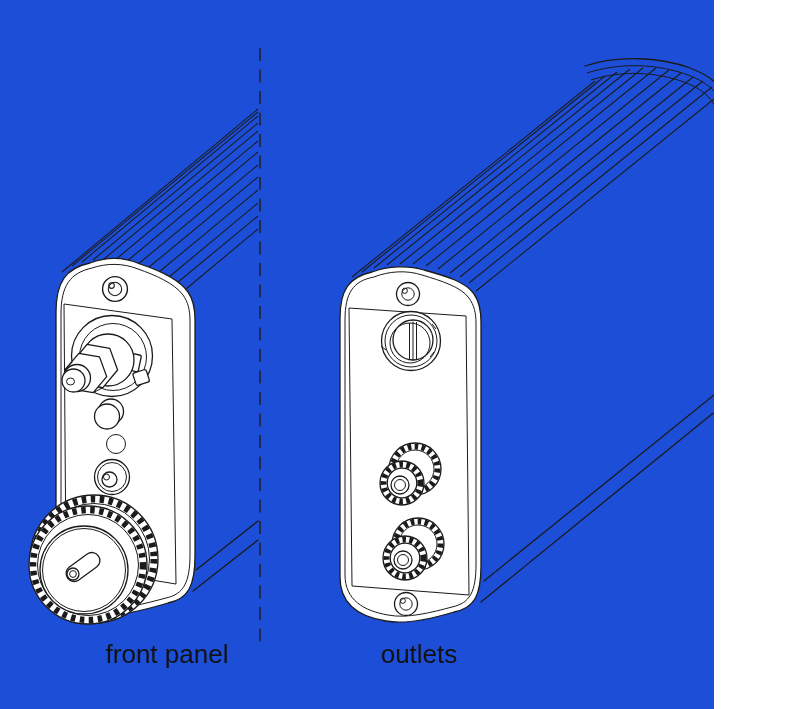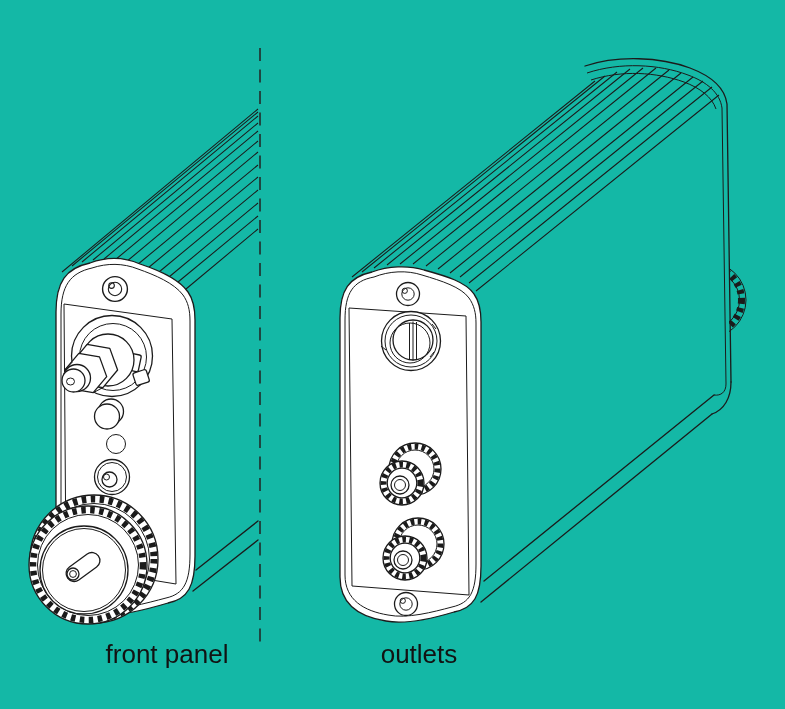--- a/index.html
+++ b/index.html
@@ -1,16 +1,16 @@
 <!DOCTYPE html>
 <html><head>
 <meta charset="utf-8">
 <style>
   html,body{margin:0;padding:0;background:#ffffff;}
-  .stage{position:relative;width:785px;height:709px;background:#14b8a6;overflow:hidden;
+  .stage{position:relative;width:714px;height:709px;background:#1d4ed8;overflow:hidden;
          font-family:"Liberation Sans",sans-serif;}
   svg{display:block}
   .ln{fill:none;stroke:#1b1b1b;stroke-width:1.3;stroke-linecap:round;stroke-linejoin:round;}
   .fin{fill:none;stroke:#1b1b1b;stroke-width:1.05;}
   .wh{fill:#ffffff;stroke:#1b1b1b;stroke-width:1.3;stroke-linejoin:round;}
   .thin{fill:none;stroke:#1b1b1b;stroke-width:1;}
   .knurl{fill:none;stroke:#1b1b1b;stroke-linecap:butt;}
   .caption{font-size:26px;fill:#121212;}
 </style>
 </head>

